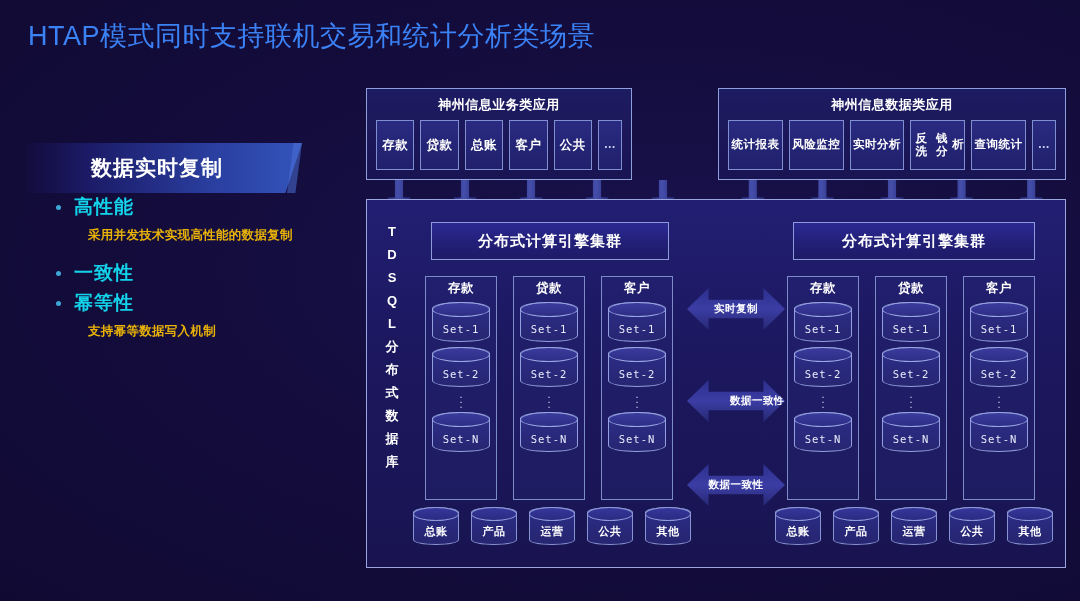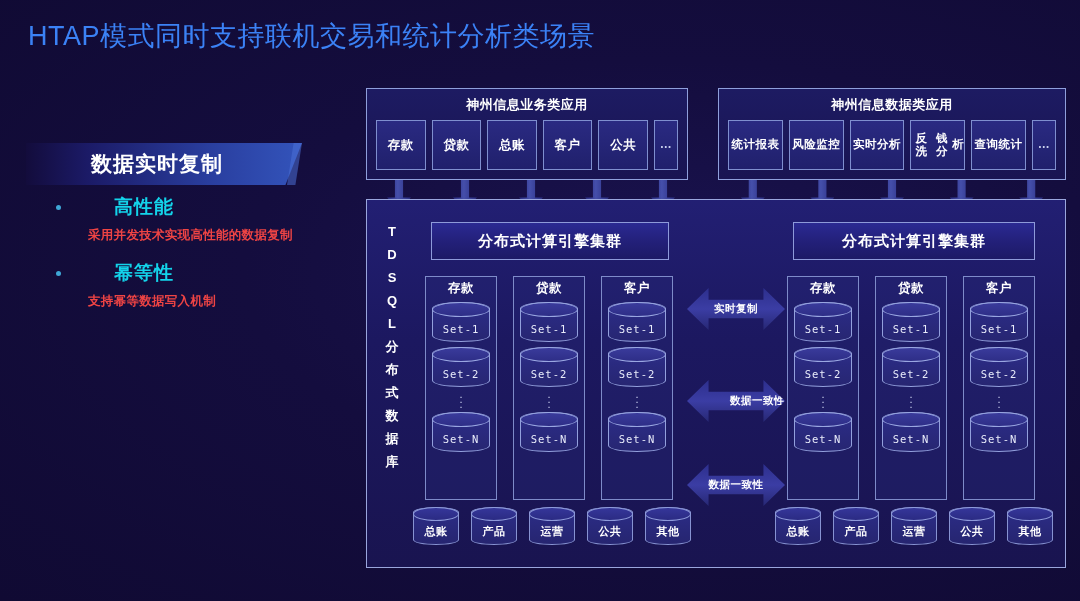--- a/index.html
+++ b/index.html
@@ -14,21 +14,21 @@
 
   
   #slide-title{
     position:absolute; left:28px; top:18px;
     font-size:27px; font-weight:400; letter-spacing:.5px;
     color:#3b82f6; white-space:nowrap;
   }
 
   
   #banner{
-    position:absolute; left:26px; top:143px; width:276px; height:42px;
+    position:absolute; left:26px; top:143px; width:276px; height:50px;
   }
   #banner .bg{
     position:absolute; inset:0;
     background:linear-gradient(90deg,#130c3c 0%, #1b1a66 22%, #2a3fa0 68%, #3354bb 100%);
     clip-path: polygon(0 0, 100% 0, 94% 100%, 0 100%);
     border-right:0;
   }
   #banner .edge{
     position:absolute; right:0; top:0; height:100%; width:30px;
     clip-path: polygon(72% 0, 100% 0, 78% 100%, 50% 100%);
@@ -37,42 +37,42 @@
   #banner .txt{
     position:absolute; left:0; top:0; width:100%; height:100%;
     display:flex; align-items:center; justify-content:center;
     font-size:21px; font-weight:bold; color:#fff; letter-spacing:1px;
     padding-right:14px;
   }
 
   
   #bullets{ position:absolute; left:56px; top:194px; width:300px; }
   .bullet-row{ margin-bottom:4px; }
-  .bullet-head{ display:flex; align-items:center;gap:40px; }
+  .bullet-head{ display:flex; align-items:center; }
   .dot{
     width:5px;height:5px;border-radius:50%;background:#3fa7d6;
     margin-right:13px; flex:0 0 auto;
   }
   .bullet-title{
     font-size:19px; font-weight:bold; color:#13d3ea; letter-spacing:1px;
   }
   .bullet-desc{
-    margin:7px 0 16px 32px; font-size:12.5px; color:#ef4444;
+    margin:7px 0 16px 32px; font-size:12.5px; color:#eab308;
     font-weight:bold; letter-spacing:.3px;
   }
 
   
   #diagram{ position:absolute; left:366px; top:88px; width:700px; height:480px; }
 
   .app-panel{
     position:absolute; top:0; height:92px;
     border:1px solid #8f9fdb;
     background:linear-gradient(180deg,#1d1b62 0%, #191452 100%);
   }
-  #app-panel-left{ left:0; width:322px; }
+  #app-panel-left{ left:0; width:266px; }
   #app-panel-right{ left:352px; width:348px; }
   .app-panel-title{
     text-align:center; font-size:13px; font-weight:bold; color:#fff;
     padding-top:7px; letter-spacing:.5px;
   }
   .app-row{
     display:flex; gap:6px; padding:6px 9px 0 9px; height:56px; align-items:stretch;
   }
   .app-cell{
     flex:1 1 0; border:1px solid #7f8fcf;
@@ -204,20 +204,24 @@
 
 <div id="bullets">
   <div class="bullet-row">
     <div class="bullet-head">
       <span class="dot"></span>
       <span class="bullet-title">高性能</span>
     </div>
     <div class="bullet-desc">采用并发技术实现高性能的数据复制</div>
   </div>
   <div class="bullet-row">
+    <div class="bullet-head">
+      <span class="dot"></span>
+      <span class="bullet-title">一致性</span>
+    </div>
   </div>
   <div class="bullet-row">
     <div class="bullet-head">
       <span class="dot"></span>
       <span class="bullet-title">幂等性</span>
     </div>
     <div class="bullet-desc">支持幂等数据写入机制</div>
   </div>
 </div>
 

